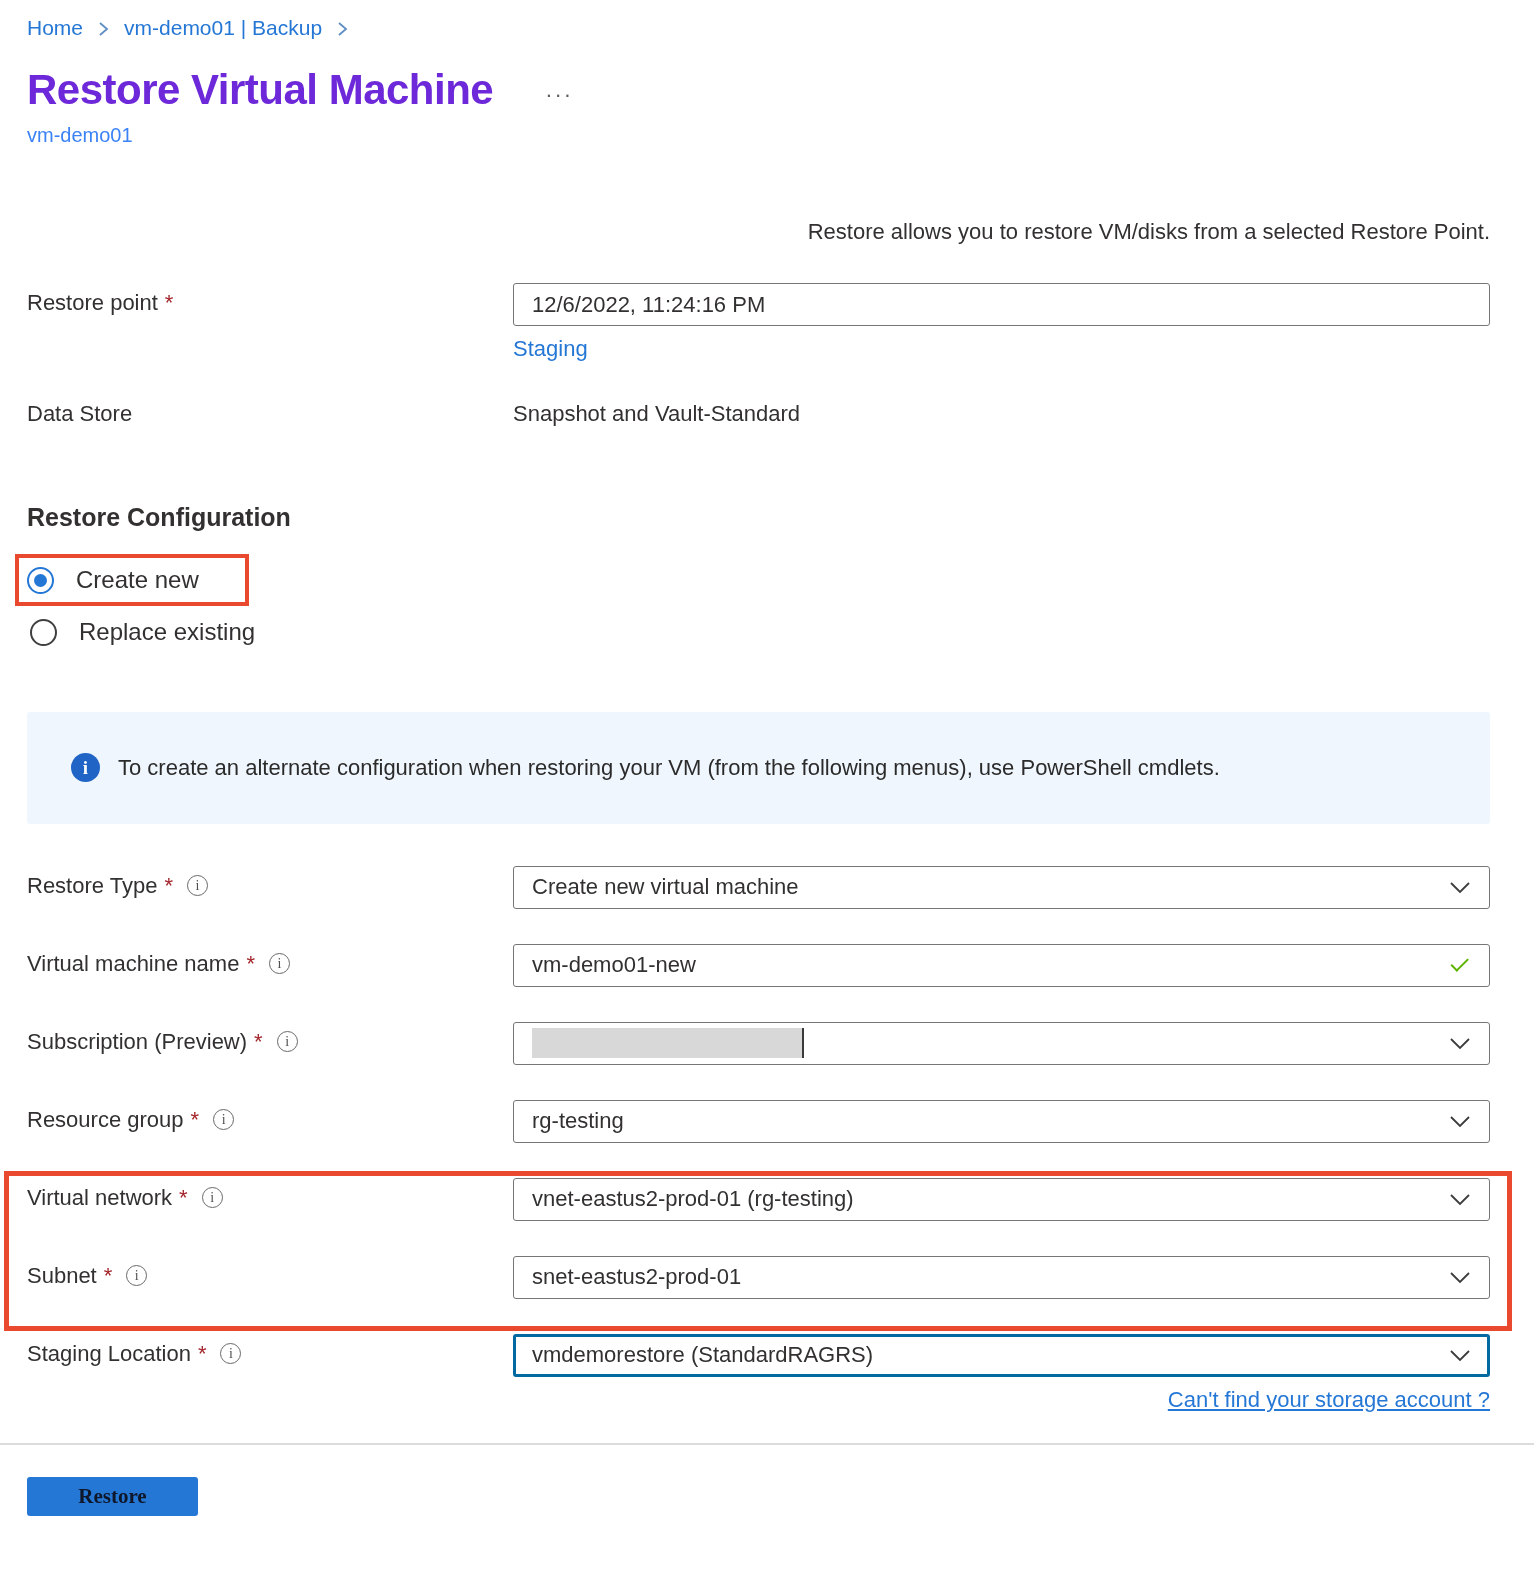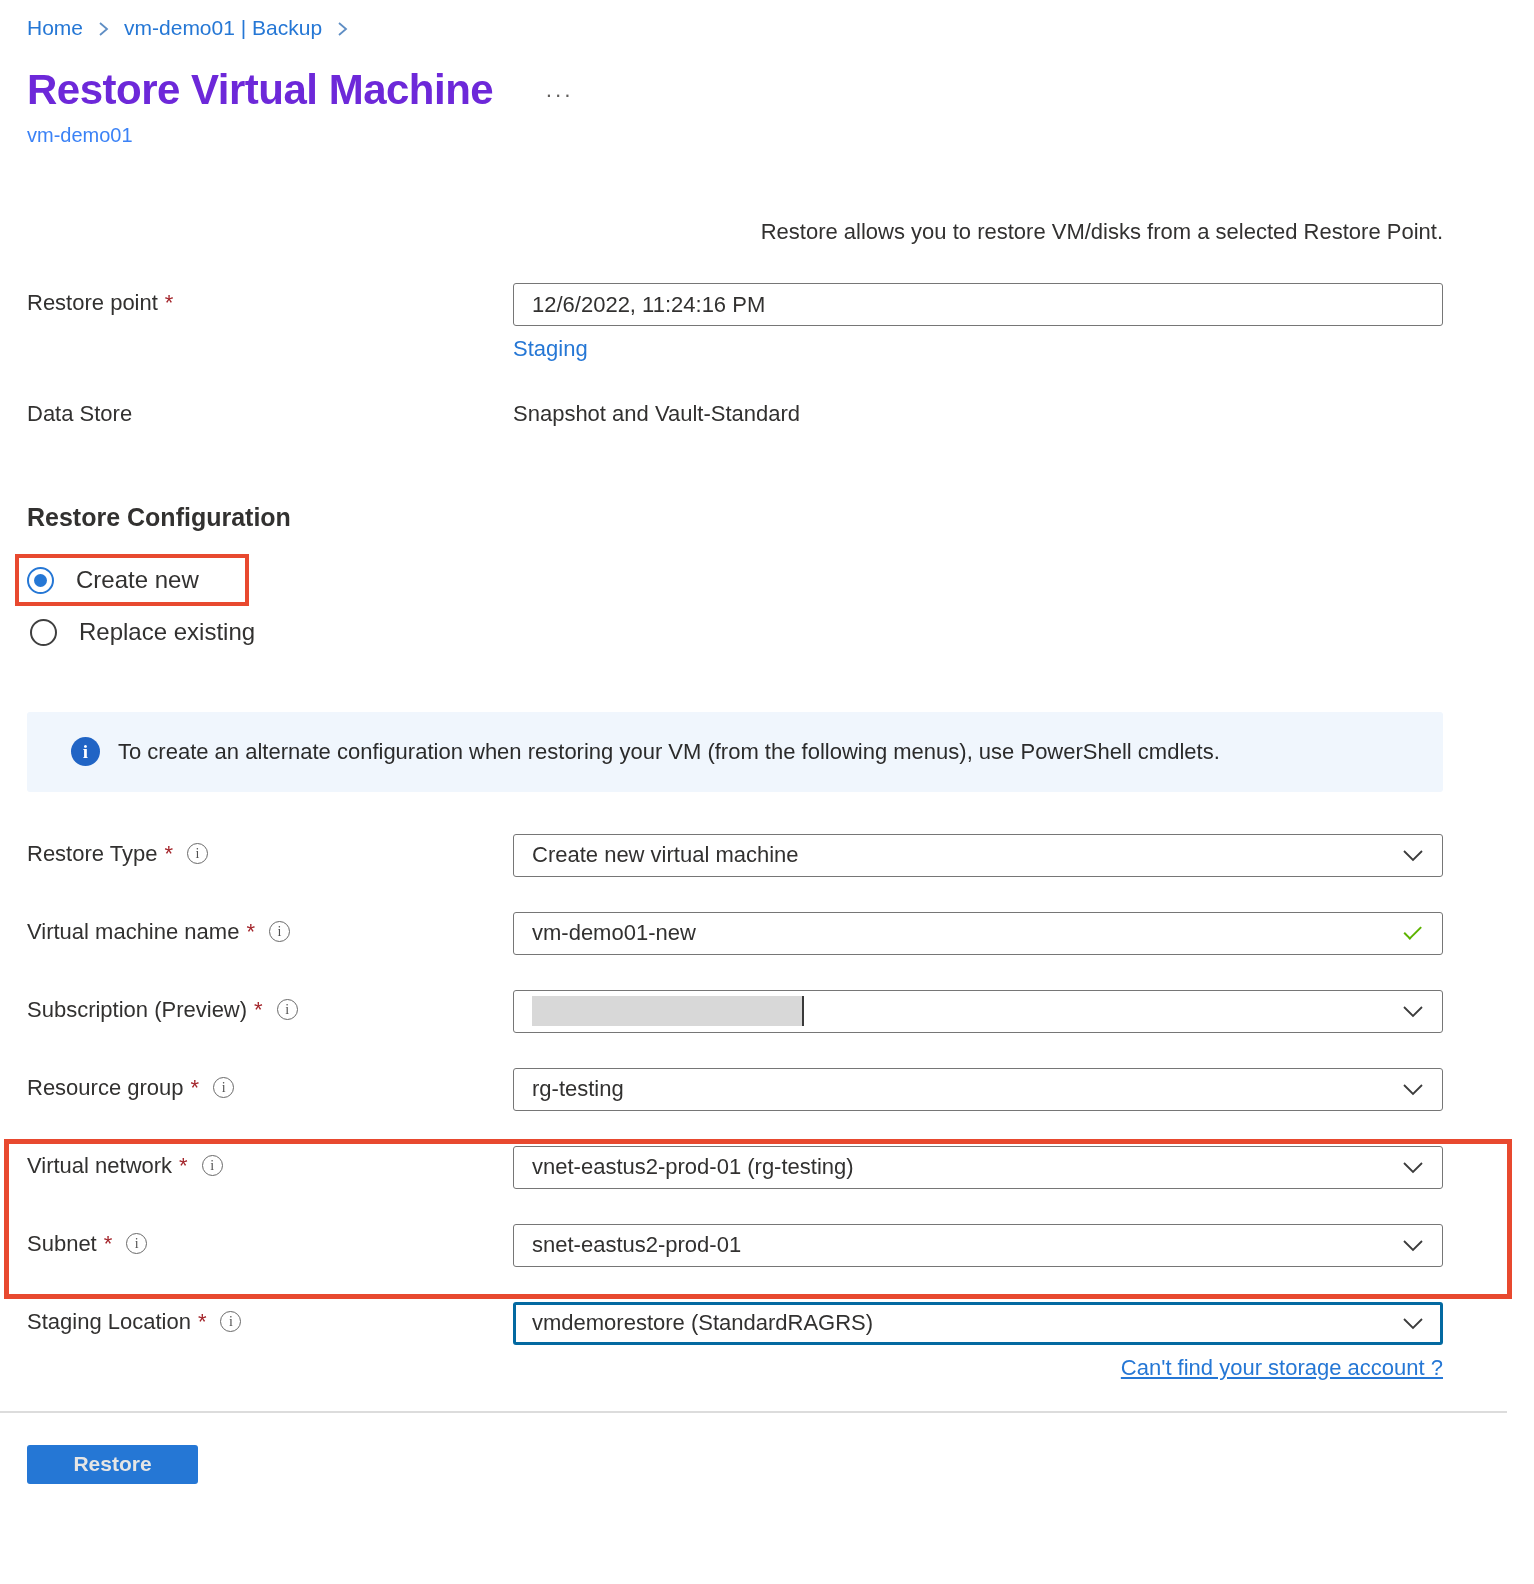--- a/index.html
+++ b/index.html
@@ -1,18 +1,18 @@
 <!DOCTYPE html>
 <html><head>
 <meta charset="utf-8">
 <style>
   * { box-sizing: border-box; margin: 0; padding: 0; }
   html, body { width: 1534px; height: 1584px; background: #ffffff; overflow: hidden; }
   body { font-family: "Liberation Sans", sans-serif; color: #323130; }
-  .page { position: relative; padding: 16px 91px 0 27px; width: 100%; height: 100%; }
+  .page { position: relative; padding: 16px 44px 0 27px; width: 100%; height: 100%; }
 
   
   .breadcrumb { display: flex; align-items: center; gap: 14px; font-size: 21px; }
   .crumb { color: #2577d5; text-decoration: none; cursor: pointer; }
   .crumb-sep { display: inline-flex; align-items: center; margin-top: 2px; }
 
   
   .title-row { display: flex; align-items: center; gap: 52px; margin-top: 26px; }
   h1.page-title { font-size: 42px; font-weight: 700; color: #6d28d9; letter-spacing: -0.5px; }
   .title-ellipsis { font-size: 22px; color: #605e5c; letter-spacing: 2px; cursor: pointer; margin-top: 10px; }
@@ -57,44 +57,44 @@
   .radio-circle { width: 27px; height: 27px; border-radius: 50%; position: relative; flex: 0 0 auto; }
   .radio-circle.on { border: 2.5px solid #2577d5; }
   .radio-circle.on::after { content: ""; position: absolute; left: 50%; top: 50%;
                             width: 13px; height: 13px; margin: -6.5px 0 0 -6.5px;
                             border-radius: 50%; background: #2577d5; }
   .radio-circle.off { border: 2.5px solid #3f3f3f; }
   .radio-label { font-size: 24px; }
   .radio-row2 { margin-top: 12px; margin-left: 3px; }
 
   
-  .info-banner { margin-top: 62px; background: #f0f6fd; border-radius: 3px; height: 80px;
+  .info-banner { margin-top: 62px; background: #f0f6fd; border-radius: 3px; height: 112px;
                  display: flex; align-items: center; padding: 0 24px 0 44px; }
   .banner-icon { width: 29px; height: 29px; border-radius: 50%; background: #2064c5; color: #fff;
                  display: inline-flex; align-items: center; justify-content: center;
                  flex: 0 0 auto; margin-right: 18px; }
   .banner-icon::before { content: "i"; font-size: 19px; font-weight: 700;
                          font-family: "Liberation Serif", serif; }
   .banner-text { font-size: 22px; color: #2b2b2b; }
 
   
   .form-area { margin-top: 42px; position: relative; }
   .form-row { margin-bottom: 35px; }
   .form-row:last-child { margin-bottom: 0; }
   .vnet-overlay { position: absolute; left: -23px; width: 1508px; top: 305px; height: 160px;
                   border: 5px solid #e8492f; pointer-events: none; }
   .storage-link-row { text-align: right; margin-top: 10px; }
   .storage-link { color: #2577d5; font-size: 22px; text-decoration: underline; cursor: pointer; text-align: right; }
 
   
   .footer-divider { margin: 30px -64px 0 -27px; border-top: 2px solid #dcdcdc; }
   .footer { padding: 32px 0 0 0; }
-  .primary-button { background: #2577d5; color: #e5e5e5; border: none; border-radius: 3px;
+  .primary-button { background: #2577d5; color: #0f172a; border: none; border-radius: 3px;
                     width: 171px; height: 39px; font-size: 21px; font-weight: 700;
-                    font-family: Liberation Sans, sans-serif; cursor: pointer; }
+                    font-family: Liberation Serif, serif; cursor: pointer; }
 </style>
 </head>
 <body>
 
 <div class="page">
 
   <nav class="breadcrumb">
     <a class="crumb">Home</a>
     <span class="crumb-sep">
       <svg width="13" height="20" viewBox="0 0 13 20">

